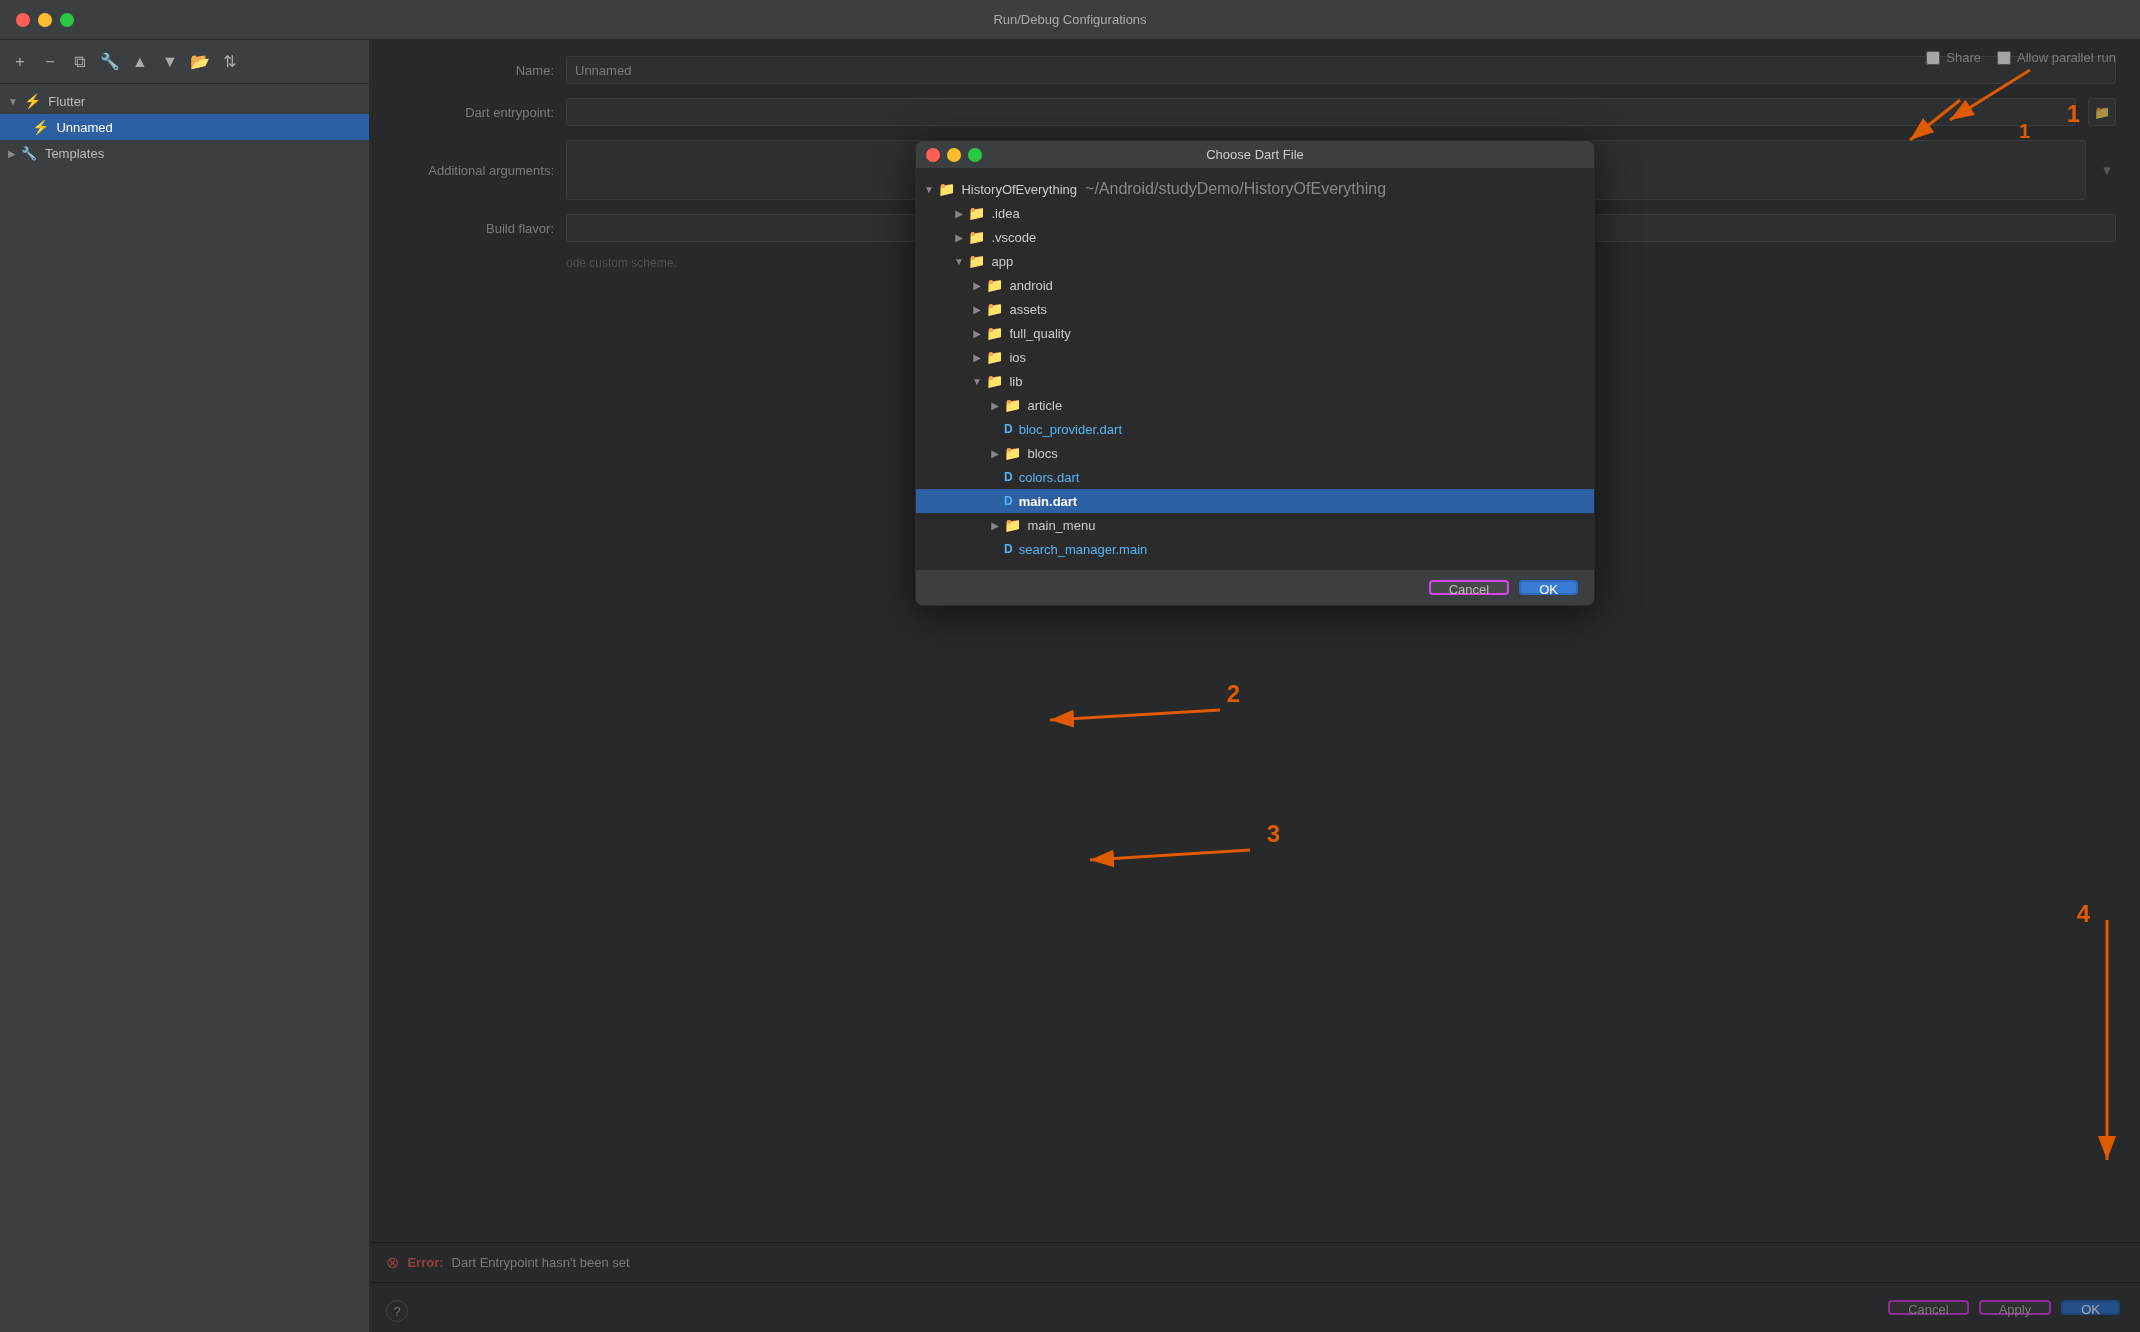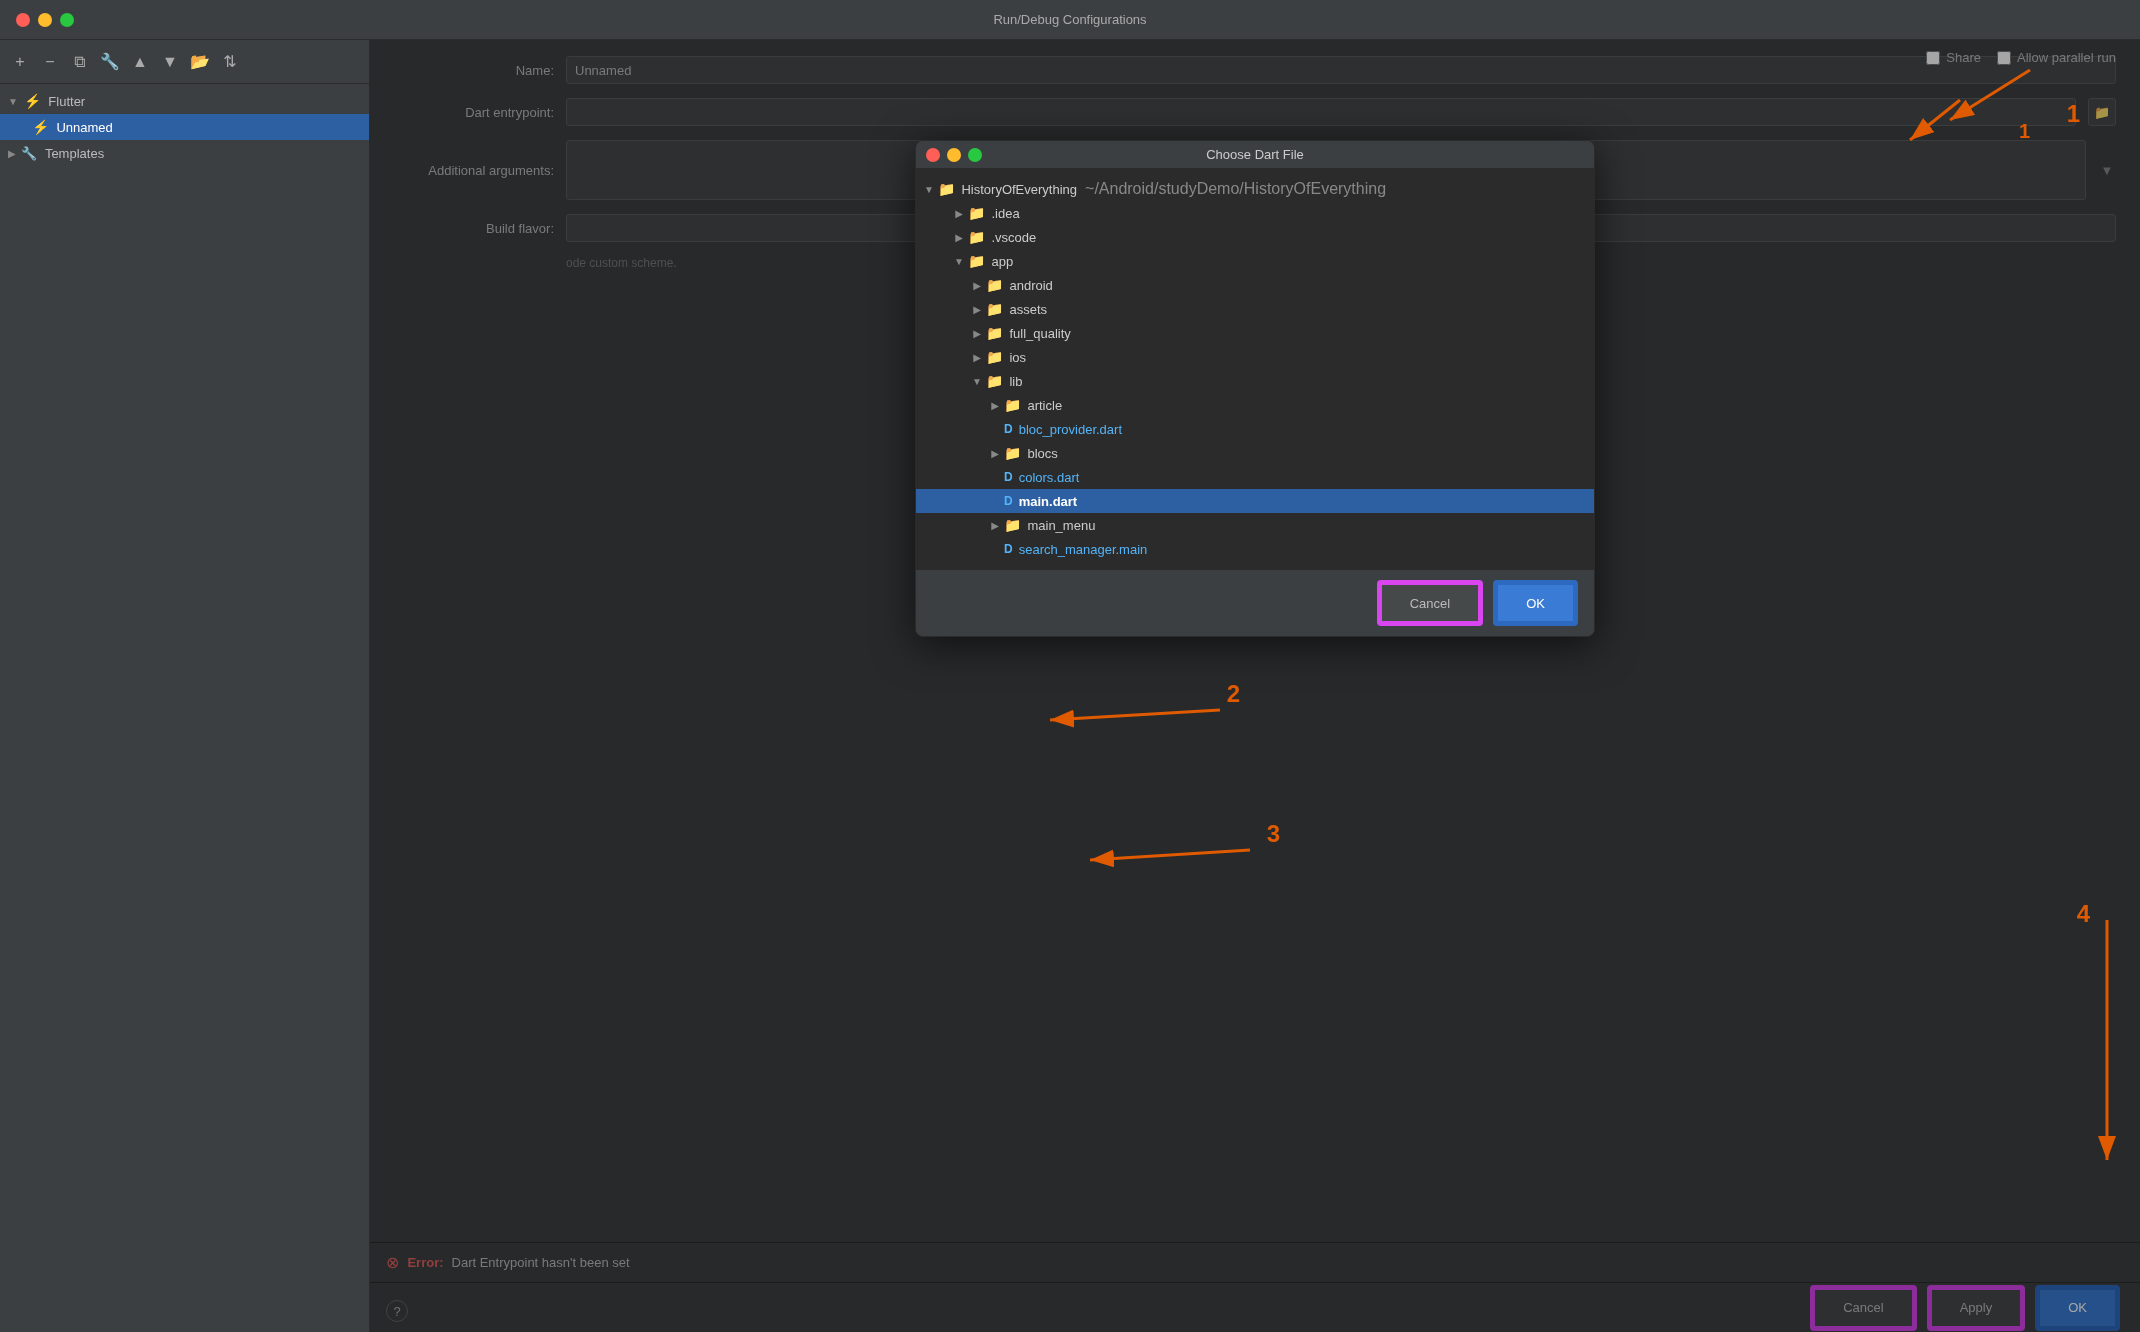--- a/index.html
+++ b/index.html
@@ -219,26 +219,26 @@
       height: 50px;
       background: #3c3f41;
       border-top: 1px solid #2b2b2b;
       display: flex;
       align-items: center;
       justify-content: flex-end;
       gap: 10px;
       padding: 0 20px;
     }
     .btn {
-      height: 46px;
-      padding: 0 28px;
+      height: 15px;
+      padding: 0 18px;
       border-radius: 4px;
       font-size: 13px;
       cursor: pointer;
-      border: 5px solid #d946ef;
+      border: 2px solid #d946ef;
       background: #45494a;
       color: #bbbbbb;
     }
     .btn-primary {
       background: #3a7bd5;
       border-color: #2d6abf;
       color: white;
     }
 
     

